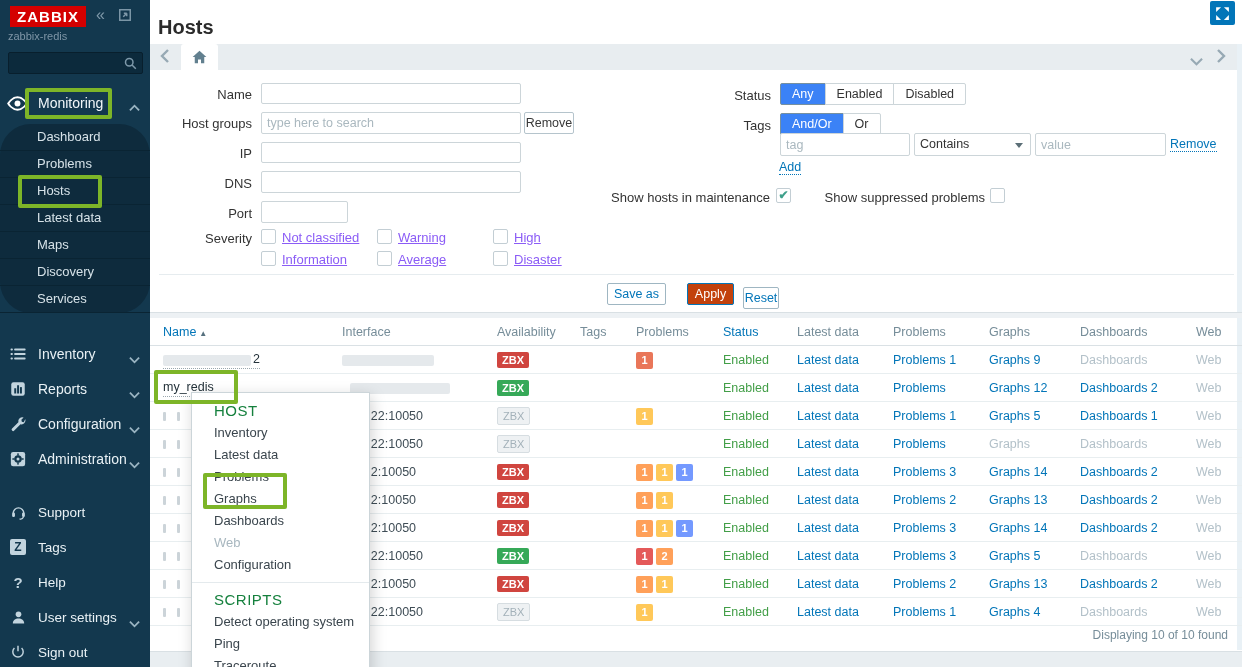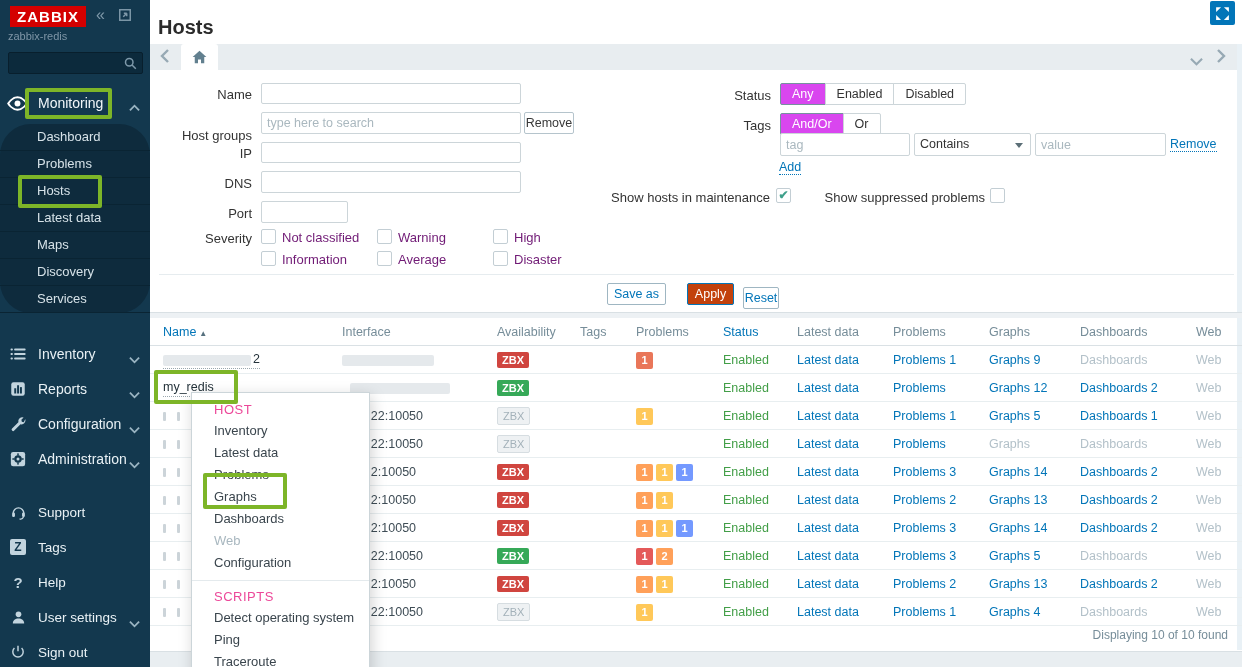--- a/index.html
+++ b/index.html
@@ -57,30 +57,30 @@
     font-family:"Liberation Sans", sans-serif; font-size:12.5px; color:#333; padding:0 5px; outline:none; }
   .finput::placeholder { color:#aab8bf; }
   .fselect { position:absolute; border:1px solid #ccd5d9; border-radius:2px; background:#fff;
     font-size:12.5px; color:#333; padding:0 5px; line-height:21px; cursor:pointer; }
   .fselect .car { position:absolute; right:7px; top:9px; width:0; height:0;
     border-left:4px solid transparent; border-right:4px solid transparent; border-top:5px solid #5c6f77; }
   .selbtn { position:absolute; border:1px solid #b5c4cc; border-radius:2px; background:#fff; font-size:12.5px;
     color:#383838; text-align:center; cursor:pointer; }
   .seg { display:inline-block; height:22px; line-height:20px; padding:0 11px; border:1px solid #ccd5d9;
     background:#fff; font-size:12.5px; color:#333; margin-left:-1px; cursor:pointer; }
-  .seg.sel { background:#d946ef; color:#fff; border-color:#76909f; }
+  .seg.sel { background:#3b82f6; color:#fff; border-color:#76909f; }
   .seggrp { position:absolute; display:flex; }
   .seggrp .seg:first-child { border-radius:2px 0 0 2px; margin-left:0; }
   .seggrp .seg:last-child { border-radius:0 2px 2px 0; }
   .cb { position:absolute; width:15px; height:15px; border:1px solid #c3ced4; border-radius:2px; background:#fff;
     cursor:pointer; font-size:12px; font-weight:bold; color:#3fa08b; text-align:center; line-height:13px; }
   .sev-col { position:absolute; }
   .sev-row { position:relative; height:19px; margin-bottom:3px; }
   .sev-row .cb { left:0; top:1px; }
-  .sev-row .sl { position:absolute; left:21px; top:2px; font-size:13px; color:#701a75; white-space:nowrap; }
+  .sev-row .sl { position:absolute; left:21px; top:2px; font-size:13px; color:#8b5cf6; white-space:nowrap;text-decoration:underline; }
   .dotlink { position:absolute; font-size:12.5px; color:#0275b8; border-bottom:1px dotted #0275b8; cursor:pointer; }
   .btn { position:absolute; height:22px; border-radius:2px; font-size:12.5px; text-align:center; line-height:20px; cursor:pointer; }
   .btn.outline { border:1px solid #9fb6c2; color:#0275b8; background:#fff; }
   .btn.solid { border:1px solid #0275b8; color:#fff; background:#c2410c; }
   .filter-divider { position:absolute; left:159px; top:274px; width:1075px; border-top:1px solid #e6ecef; }
   .filter-bottom { position:absolute; left:150px; top:312px; width:1092px; height:6px; background:#edf1f4; border-top:1px solid #d9e0e4; }
 
   
   .tbl { position:absolute; left:150px; top:318px; width:1092px; }
   .thead { position:relative; height:28px; border-bottom:1px solid #dae1e5; }
@@ -104,21 +104,21 @@
   .zbx.green { background:#36a958; }
   .zbx.grey { background:#eef1f3; color:#a3b1b9; border:1px solid #d6dde1; font-weight:normal; }
   .pbadge { width:17px; height:17px; line-height:17px; text-align:center; border-radius:2px; color:#fff;
     font-size:11px; font-weight:bold; display:inline-block; margin-right:3px; cursor:pointer; }
   .tfoot { position:absolute; left:150px; top:628px; width:1078px; text-align:right; font-size:12px; color:#768d99; }
   .bottom-strip { position:absolute; left:150px; top:651px; width:1092px; height:16px; background:#e9eef1; border-top:1px solid #d9e0e4; }
 
   
   .ctx { position:absolute; left:191px; top:392px; width:179px; background:#fff; border:1px solid #ccd5d9;
     box-shadow:2px 4px 14px rgba(0,0,0,0.18); z-index:50; padding:5px 0 8px 0; }
-  .ctx .hd { padding:4px 0 3px 22px; font-size:13px; color:#ec4899; letter-spacing:0.5px; }
+  .ctx .hd { padding:4px 0 3px 22px; font-size:15px; color:#15803d; letter-spacing:0.5px; }
   .ctx .it { height:22px; line-height:22px; padding-left:22px; font-size:13px; color:#3a454d; cursor:pointer; }
   .ctx .it.dis { color:#a8b7bf; cursor:default; }
   .ctx .div { border-top:1px solid #e4eaed; margin:6px 0 4px 0; }
 
   
   .anno { position:absolute; border:4px solid #7db528; border-radius:2px; z-index:120; pointer-events:none; }
 </style>
 </head>
 <body>
 
@@ -303,21 +303,21 @@
 <div class="strip-chev" style="left:1217px; top:49px;">
   <svg width="9" height="14" viewBox="0 0 9 14">
       <path d="M1 1l6 6-6 6" fill="none" stroke="#97a9b4" stroke-width="2.4"></path>
     </svg>
 </div>
 <div class="right-track"></div>
 
 <label class="flabel" style="left:132px; top:87px; width:120px;">Name</label>
 <input class="finput" style="left: 261px; top: 83px; width: 260px; height: 21px;">
 
-<label class="flabel" style="left:132px; top:128px; width:120px;">Host groups</label>
+<label class="flabel" style="left:132px; top:116px; width:120px;">Host groups</label>
 <input class="finput" style="left: 261px; top: 112px; width: 260px; height: 22px;" placeholder="type here to search">
 <div class="selbtn" style="left:524px; top:112px; width:50px; height:22px; line-height:20px;">Remove</div>
 
 <label class="flabel" style="left:132px; top:146px; width:120px;">IP</label>
 <input class="finput" style="left: 261px; top: 142px; width: 260px; height: 21px;">
 
 <label class="flabel" style="left:132px; top:176px; width:120px;">DNS</label>
 <input class="finput" style="left: 261px; top: 171px; width: 260px; height: 22px;">
 
 <label class="flabel" style="left:132px; top:206px; width:120px;">Port</label>

